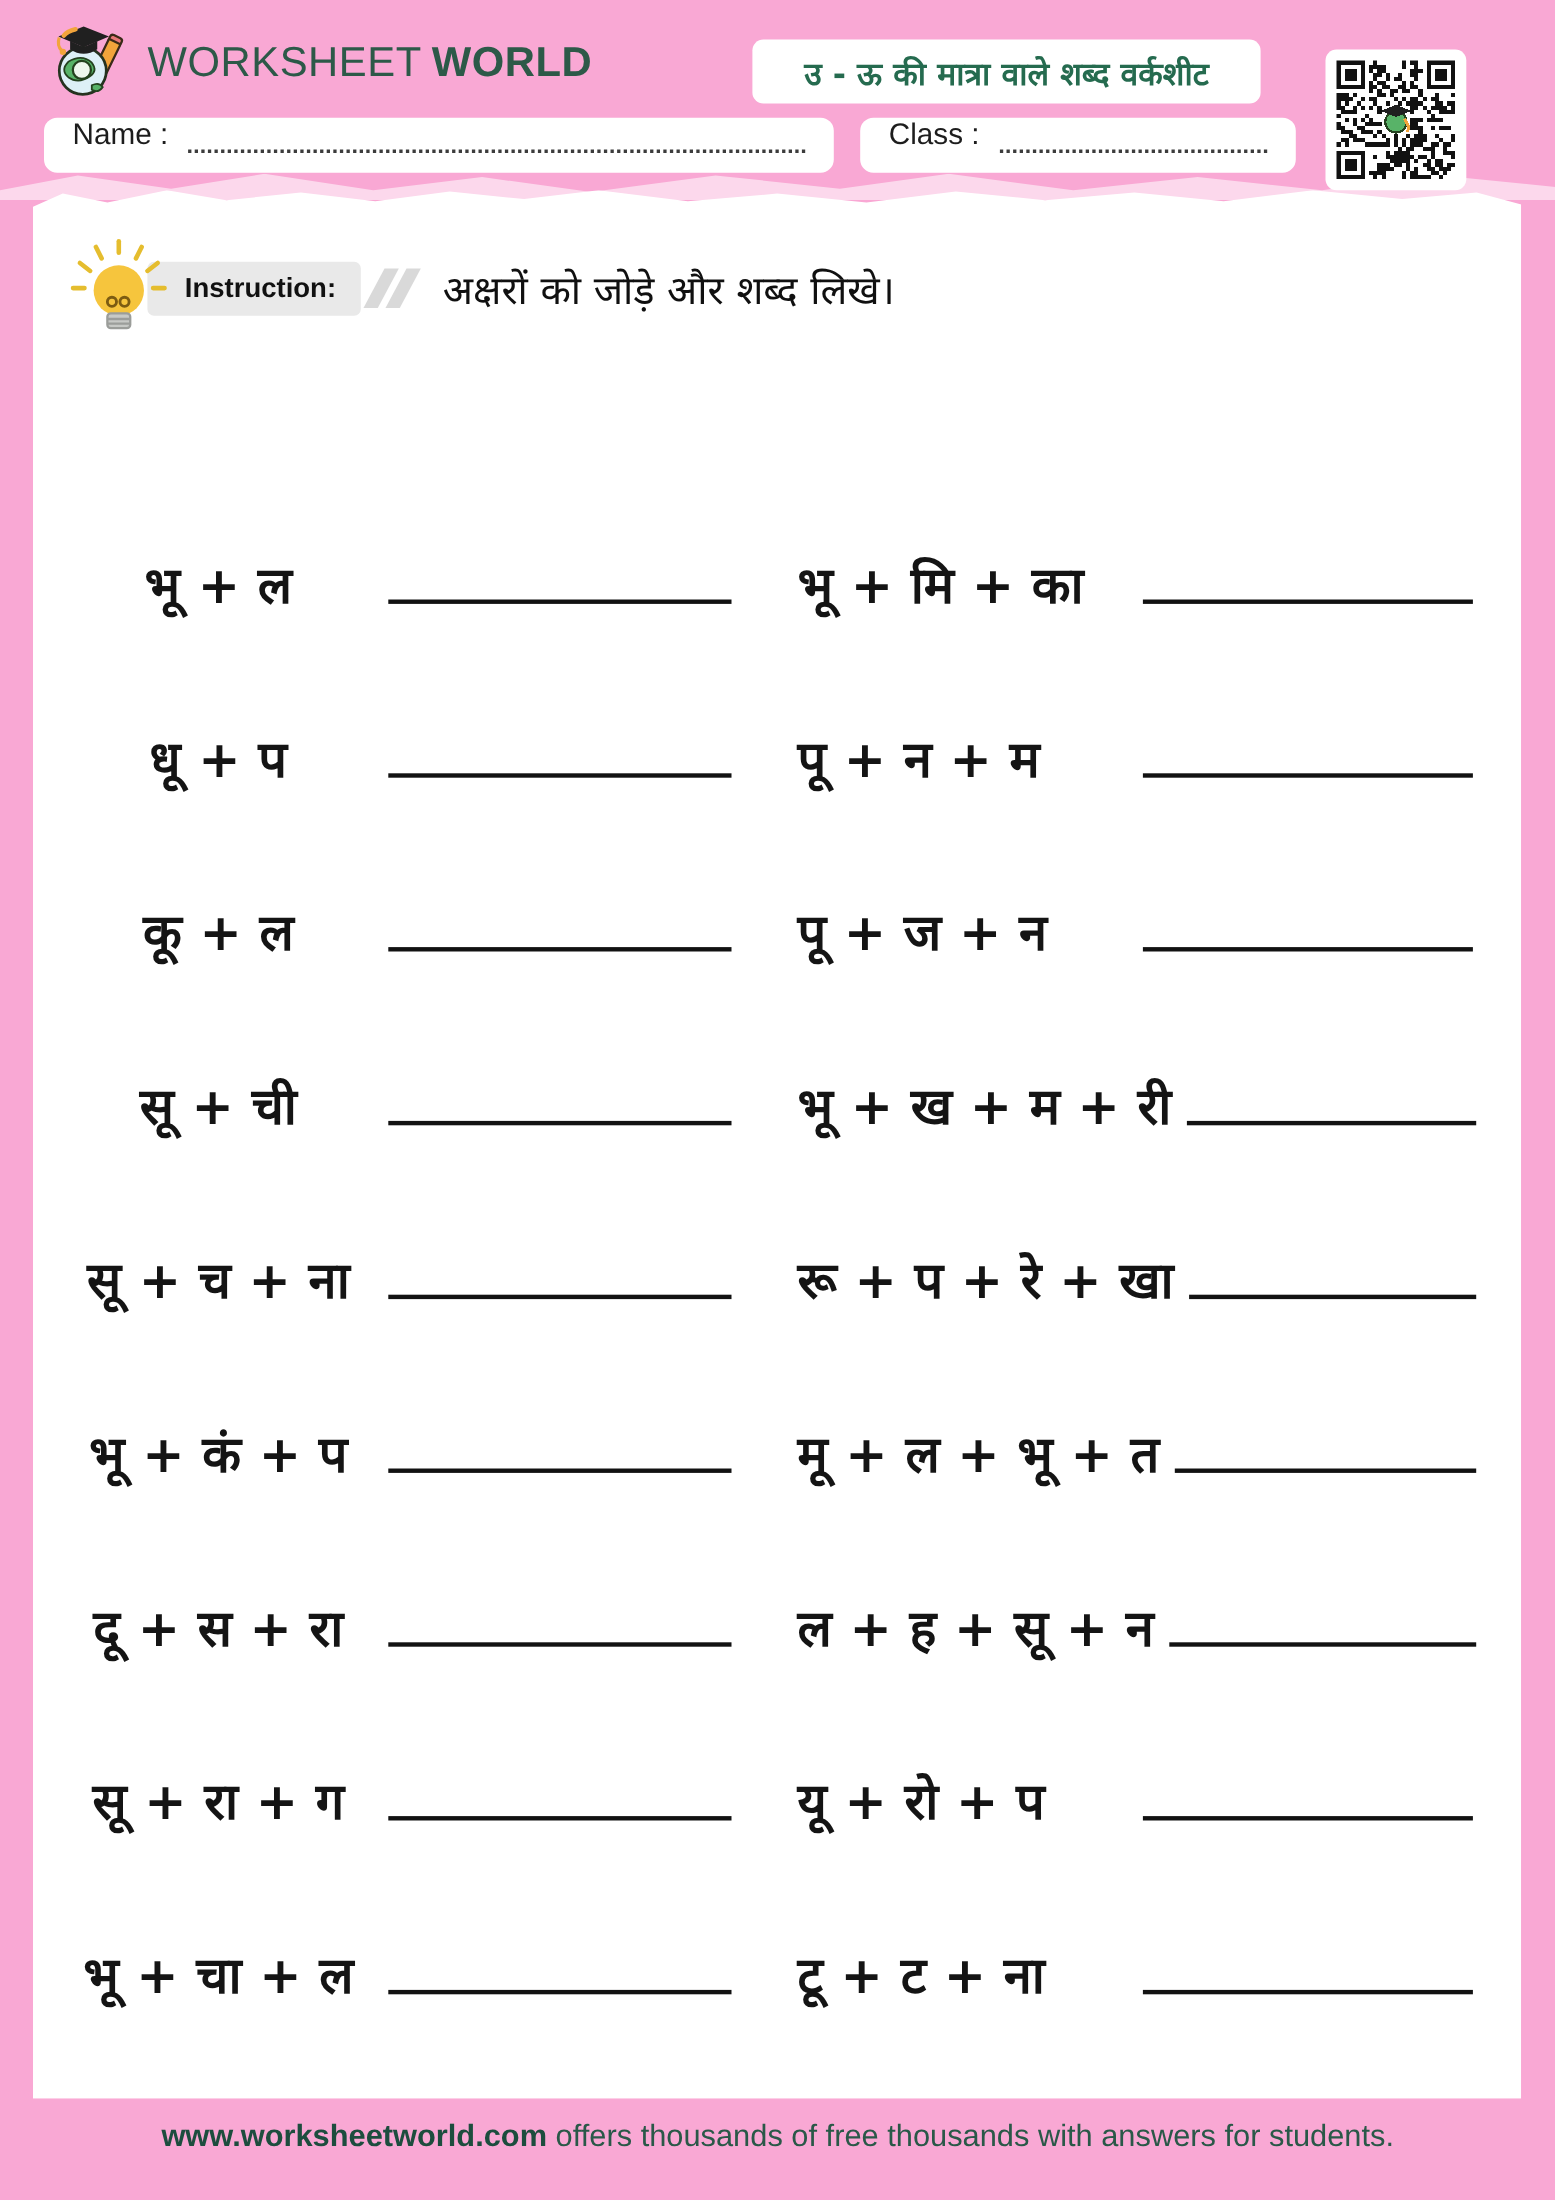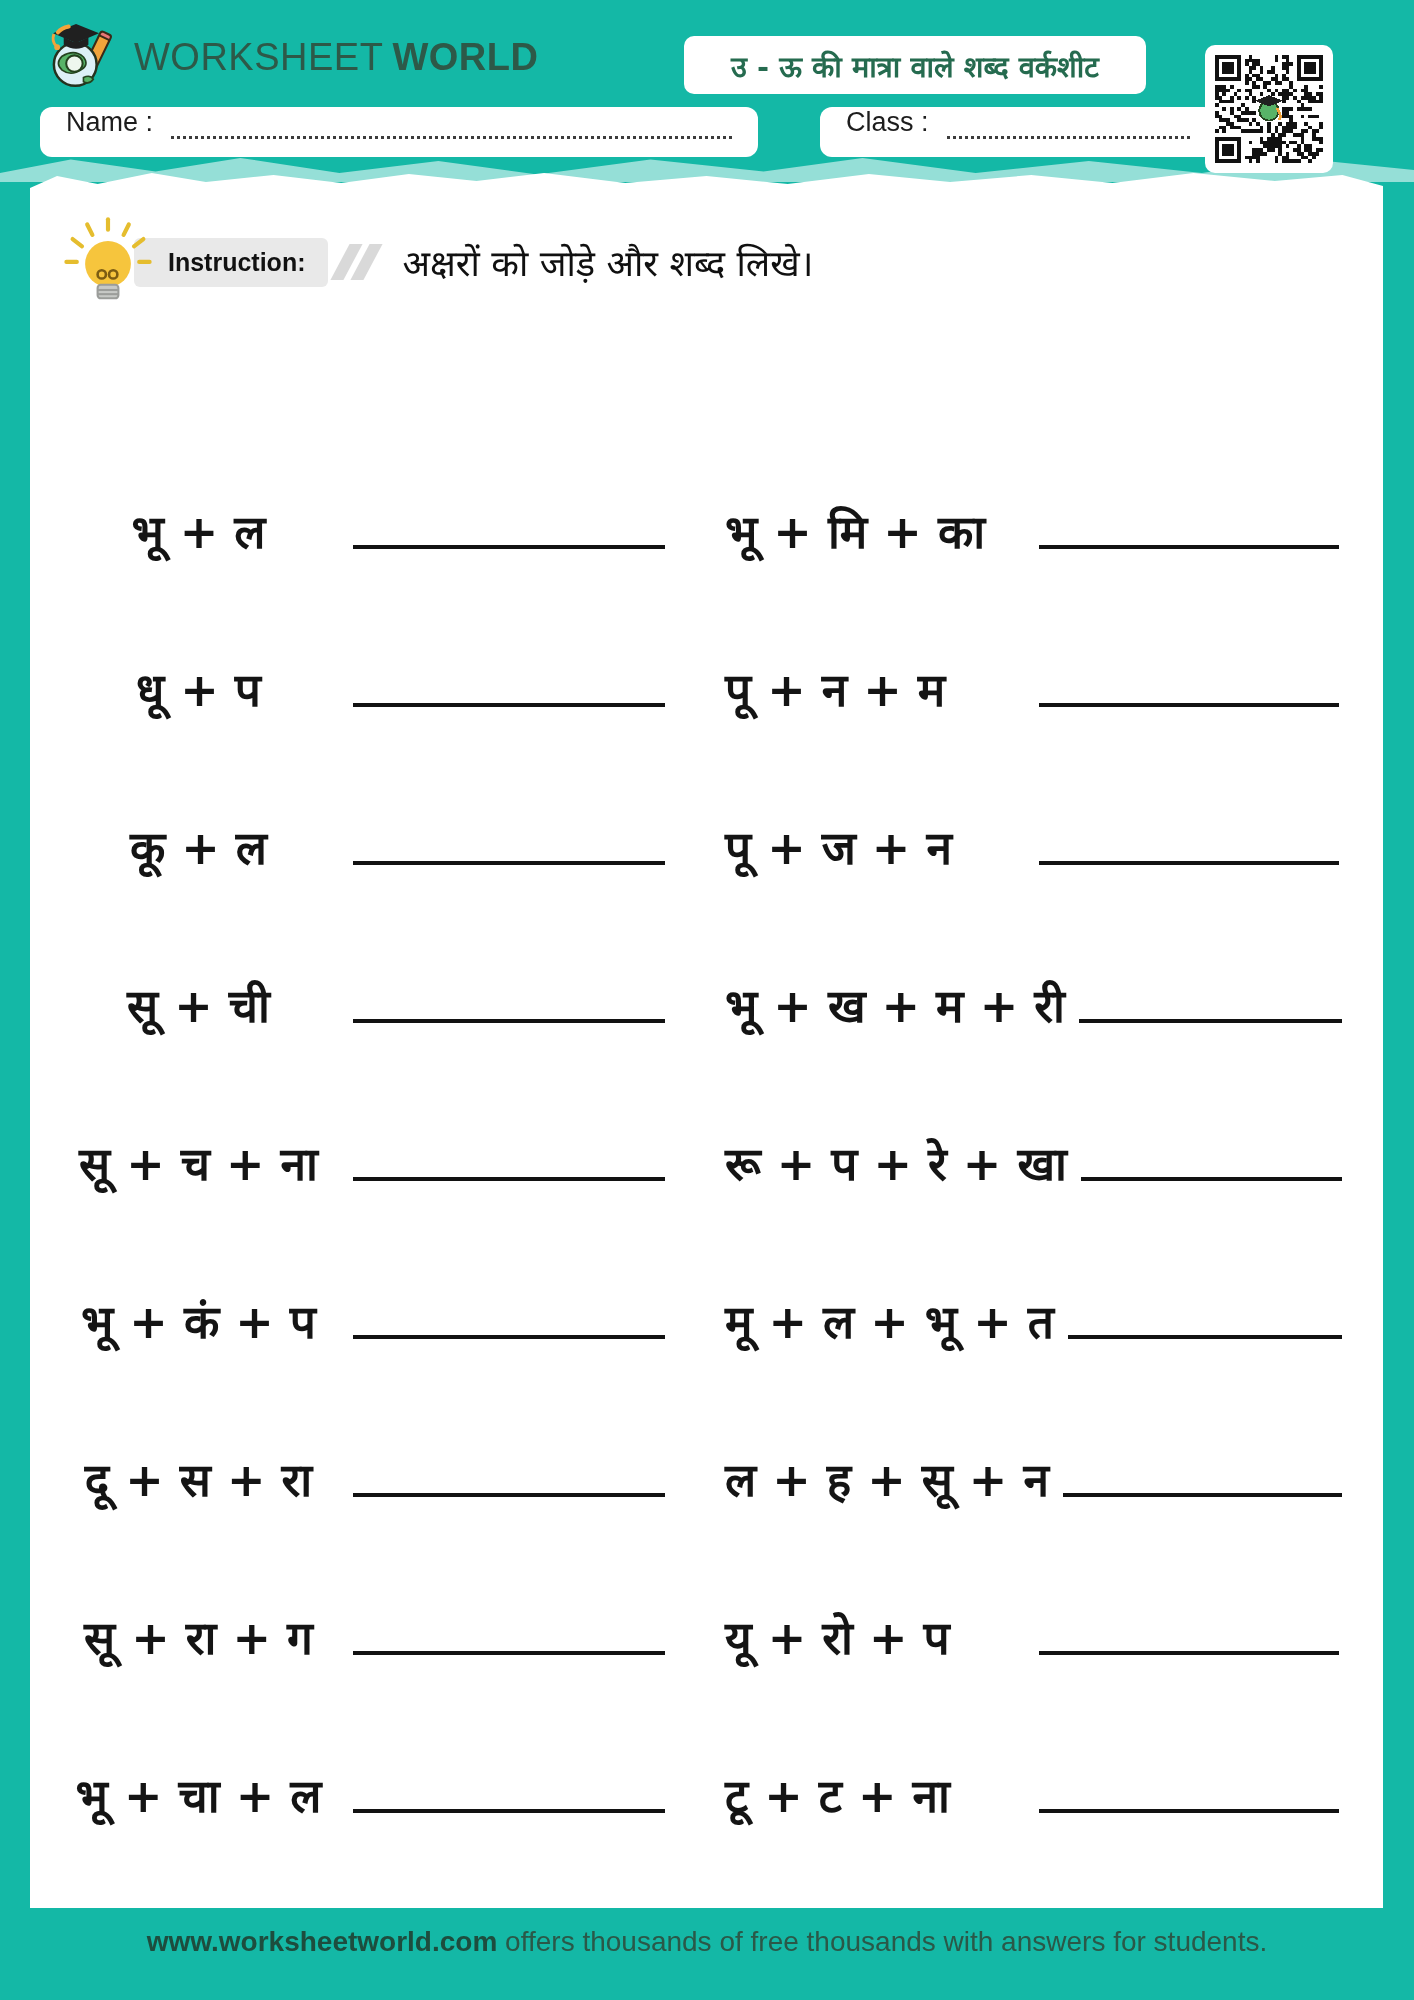--- a/index.html
+++ b/index.html
@@ -1,34 +1,34 @@
 <!DOCTYPE html>
 <html><head>
 <meta charset="utf-8">
 <style>
   * { margin:0; padding:0; box-sizing:border-box; }
   body { width:1414px; height:2000px; font-family:"DejaVu Sans","Liberation Sans",sans-serif; }
-  .page { position:relative; width:1414px; height:2000px; background:#14b8a6; overflow:hidden; }
+  .page { position:relative; width:1414px; height:2000px; background:#f9a8d4; overflow:hidden; }
 
   
   .logo { position:absolute; left:44px; top:20px; display:flex; align-items:center; gap:16px; }
   .logo-icon svg { width:74px; height:74px; display:block; }
   .logo-text { font-family:"Liberation Sans",sans-serif; font-size:38px; color:#2d5948; font-weight:500; letter-spacing:.5px; white-space:nowrap; }
   .logo-text b { font-weight:800; margin-left:9px; }
 
   .title-badge { position:absolute; left:684px; top:36px; width:462px; height:58px; background:#ffffff; border-radius:10px;
     display:flex; align-items:center; justify-content:center; font-size:29px; font-weight:700; color:#256b4f; white-space:nowrap; }
 
   .qr-box { position:absolute; left:1205px; top:45px; width:128px; height:128px; background:#ffffff; border-radius:10px; padding:10px; z-index:3; }
   .qr-box svg { width:100%; height:100%; display:block; }
 
   .field-box { position:absolute; top:107px; height:50px; background:#ffffff; border-radius:12px;
     display:flex; align-items:flex-start; padding:0 26px; gap:18px; }
   .field-box.name { left:40px; width:718px; }
-  .field-box.class { left:782px; width:396px;margin-left:38px; }
+  .field-box.class { left:782px; width:396px; }
   .field-label { font-family:"Liberation Sans",sans-serif; font-size:27px; color:#1d1d1d; white-space:nowrap; }
   .dotline { flex:1; height:32px; border-bottom:3px dotted #3c3c3c; }
 
   
   .streak { position:absolute; left:0; top:152px; width:1414px; height:30px; background:rgba(255,255,255,.55);
     clip-path:polygon(0 70%,5% 25%,11% 65%,17% 20%,24% 70%,31% 30%,38% 75%,46% 25%,54% 65%,61% 20%,69% 70%,77% 30%,85% 70%,92% 22%,100% 60%,100% 100%,0 100%); }
   .card { position:absolute; left:30px; top:168px; width:1353px; height:1740px; background:#ffffff;
     clip-path:polygon(0 20px,2% 8px,5% 16px,9% 5px,13% 14px,18% 7px,23% 15px,28% 6px,33% 13px,38% 5px,44% 15px,50% 8px,56% 16px,62% 6px,68% 14px,74% 7px,80% 15px,86% 5px,92% 13px,97% 7px,100% 18px,100% 100%,0 100%); }
 
   

